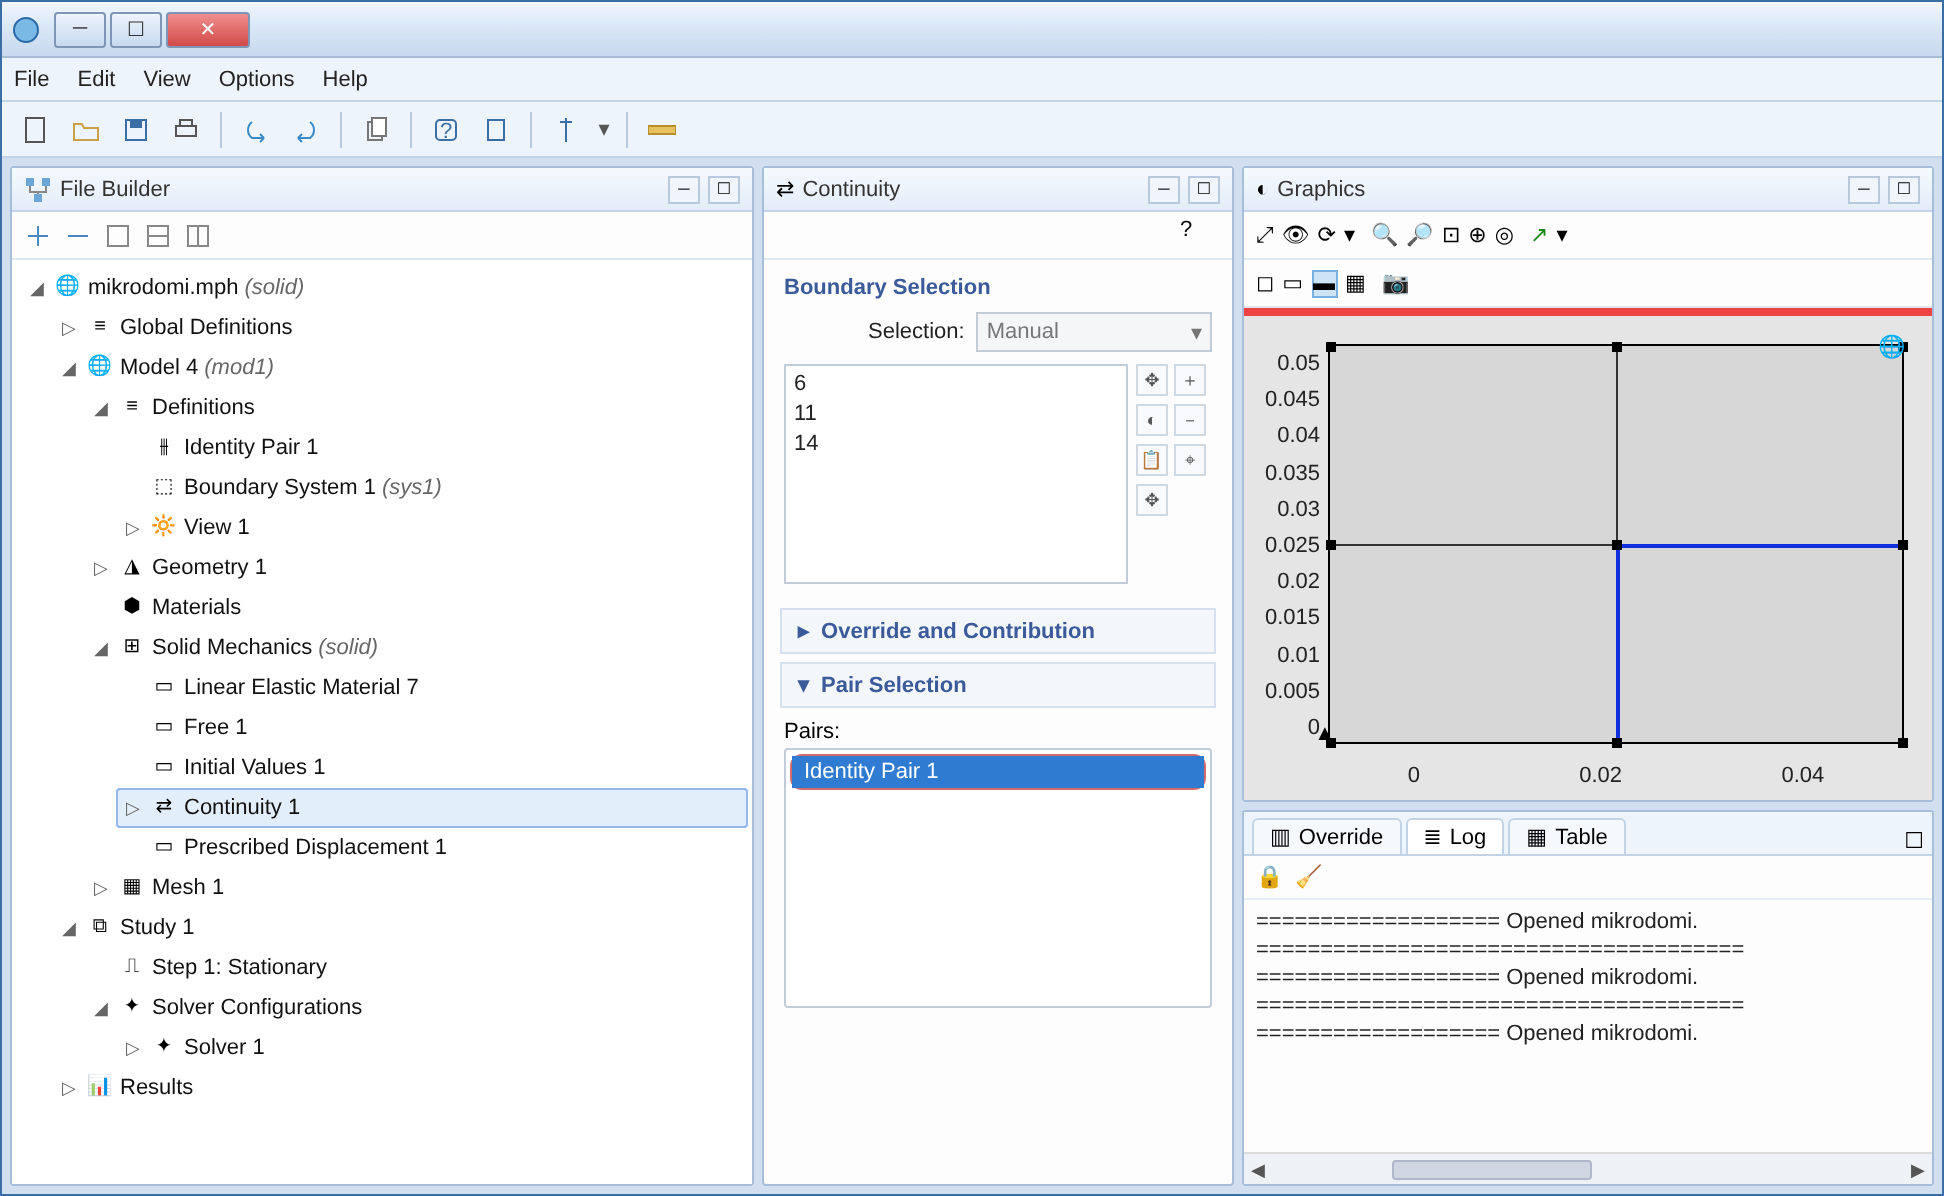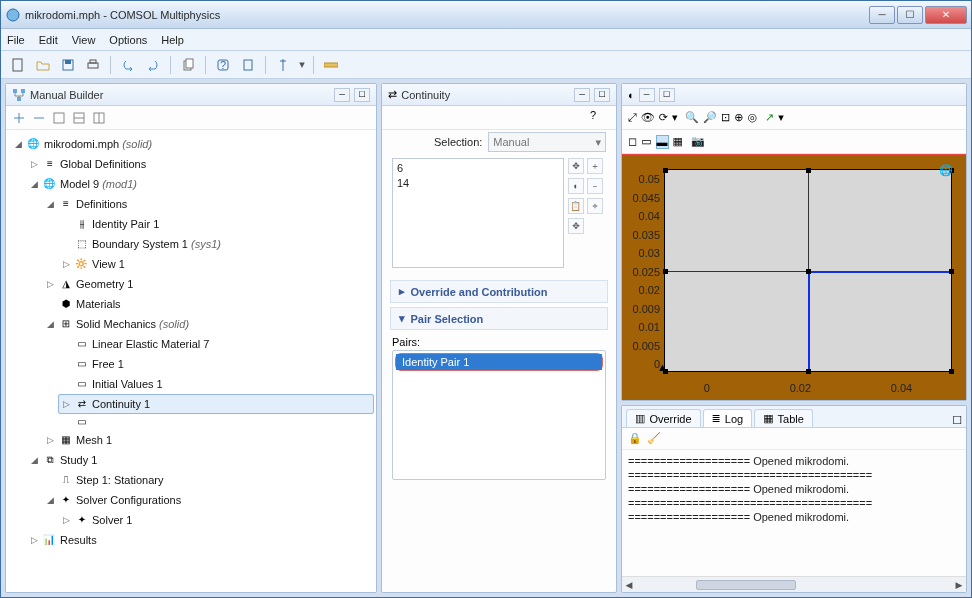--- a/index.html
+++ b/index.html
@@ -42,21 +42,21 @@
 .dropdown { flex:1; height:20px; border:1px solid #c2ccd8; background:#f5f6f7; color:#777; padding:0 4px; display:flex; align-items:center; justify-content:space-between; }
 .listbox { border:1px solid #c2ccd8; background:#fff; height:110px; padding:2px 4px; color:#222; line-height:15px; overflow:auto; flex:1; }
 .list-wrap { display:flex; gap:4px; }
 .list-btns { display:flex; flex-direction:column; gap:4px; width:38px; }
 .list-btns .row2 { display:flex; gap:3px; }
 .list-btns .mini { width:16px; height:16px; border:1px solid #d0d8e2; background:#f8fafd; display:flex; align-items:center; justify-content:center; font-size:9px; color:#555; }
 .pairs-box { border:1px solid #c2ccd8; background:#fff; height:130px; margin-top:2px; border-radius:2px; overflow:hidden; }
 .pairs-box .highlight-ring { border:1px solid #d46a6a; border-radius:6px; margin:2px; }
 .pairs-box .item { background:#2f7bd1; color:#fff; padding:2px 6px; }
 .right-stack { display:flex; flex-direction:column; gap:4px; flex:1; }
-.plot-area { flex:1; display:flex; border-top:1px solid #ef4444; position:relative; background:#a16207; }
+.plot-area { flex:1; display:flex; border-top:4px solid #ef4444; position:relative; background:#e5e5e5; }
 .plot-yaxis { width:42px; display:flex; flex-direction:column; justify-content:space-between; align-items:flex-end; padding:18px 4px 30px 0; color:#222; font-size:10px; }
 .plot-canvas { flex:1; position:relative; margin:14px 14px 28px 0; border:1px solid #000; background:#d7d7d7; }
 .plot-canvas .gridv { position:absolute; top:0; bottom:0; width:1px; background:#333; }
 .plot-canvas .gridh { position:absolute; left:0; right:0; height:1px; background:#333; }
 .plot-canvas .bluev { position:absolute; width:2px; background:#1030e0; }
 .plot-canvas .blueh { position:absolute; height:2px; background:#1030e0; }
 .plot-canvas .pt { position:absolute; width:5px; height:5px; background:#000; transform:translate(-2px,-2px); }
 .plot-xaxis { position:absolute; bottom:6px; left:42px; right:14px; display:flex; justify-content:space-around; color:#222; font-size:10px; }
 .tabs { display:flex; height:22px; background:#eef4fb; border-bottom:1px solid #c2d3e8; align-items:flex-end; padding:0 4px; gap:2px; }
 .tabs .tab { padding:2px 8px; border:1px solid #c2d3e8; border-bottom:none; background:#f5f9fe; border-radius:3px 3px 0 0; display:flex; align-items:center; gap:4px; font-size:10px; }
@@ -74,21 +74,20 @@
 <body>
 
 <div class="window">
 
   <div class="titlebar">
     <span class="icon">
       <svg width="16" height="16">
           <circle cx="8" cy="8" r="6" fill="#7ab8e6" stroke="#2a6aa8"></circle>
         </svg>
     </span>
-    <span class="title">mikrodomi.mph - COMSOL Multiphysics</span>
     <div class="winbtns">
       <div class="winbtn">─</div>
       <div class="winbtn">☐</div>
       <div class="winbtn close">✕</div>
     </div>
   </div>
 
   <div class="menubar">
     <span>File</span>
     <span>Edit</span>
@@ -171,21 +170,21 @@
     <div class="panel left">
       <div class="panel-header">
         <span>
             <svg width="14" height="14">
               <rect x="1" y="1" width="4" height="4" fill="#6aa6d8"></rect>
               <rect x="9" y="1" width="4" height="4" fill="#6aa6d8"></rect>
               <rect x="5" y="9" width="4" height="4" fill="#6aa6d8"></rect>
               <path d="M3 5v3h8V5M7 8v1" stroke="#888" fill="none"></path>
             </svg>
           </span>
-        <span class="title">Manual Builder</span>
+        <span class="title">File Builder</span>
         <div class="hbtn">─</div>
         <div class="hbtn">☐</div>
       </div>
       <div class="panel-subtool">
         <span>
             <svg width="14" height="14">
               <path d="M2 7h10M7 2v10" stroke="#4a8ac0"></path>
             </svg>
           </span>
         <span>
@@ -225,21 +224,21 @@
                   <div class="row">
                     <span class="tw">▷</span>
                     <span class="ic">≡</span>
                     <span class="lbl">Global Definitions</span>
                   </div>
                 </li>
               <li>
                   <div class="row">
                     <span class="tw">◢</span>
                     <span class="ic">🌐</span>
-                    <span class="lbl">Model 9</span> 
+                    <span class="lbl">Model 4</span> 
                     <span class="ann">(mod1)</span>
                   </div>
                 <ul>
                   <li>
                       <div class="row">
                         <span class="tw">◢</span>
                         <span class="ic">≡</span>
                         <span class="lbl">Definitions</span>
                       </div>
                     <ul>
@@ -314,20 +313,21 @@
                           <div class="row sel">
                             <span class="tw">▷</span>
                             <span class="ic">⇄</span>
                             <span class="lbl">Continuity 1</span>
                           </div>
                         </li>
                       <li>
                           <div class="row">
                             <span class="tw"></span>
                             <span class="ic">▭</span>
+                            <span class="lbl">Prescribed Displacement 1</span>
                           </div>
                         </li>
                     </ul>
                   </li>
                   <li>
                       <div class="row">
                         <span class="tw">▷</span>
                         <span class="ic">▦</span>
                         <span class="lbl">Mesh 1</span>
                       </div>
@@ -383,31 +383,33 @@
       <div class="panel-header">
         <span>⇄</span>
         <span class="title">Continuity</span>
         <div class="hbtn">─</div>
         <div class="hbtn">☐</div>
       </div>
       <div class="panel-subtool" style="justify-content:flex-end;">
         <div class="hbtn" style="width:20px;height:18px;">?</div>
       </div>
       <div style="flex:1;overflow:auto;">
+        <div class="section-title">Boundary Selection</div>
         <div class="section-body">
           <div class="field-row">
             <label>Selection:</label>
             <div class="dropdown">
               <span>Manual</span>
                 <span>▾</span>
             </div>
           </div>
           <div class="list-wrap">
             <div class="listbox">
               <div>6</div>
+              <div>11</div>
               <div>14</div>
             </div>
             <div class="list-btns">
               <div class="row2">
                   <div class="mini">✥</div>
                   <div class="mini">＋</div>
                 </div>
               <div class="row2">
                   <div class="mini">◐</div>
                   <div class="mini">－</div>
@@ -438,20 +440,21 @@
             </div>
           </div>
         </div>
       </div>
     </div>
 
     <div class="right-stack">
       <div class="panel" style="flex:1.7;">
         <div class="panel-header">
           <span>◐</span>
+          <span class="title">Graphics</span>
           <div class="hbtn">─</div>
           <div class="hbtn">☐</div>
         </div>
         <div class="panel-subtool" style="gap:4px;">
           <span class="btn">⤢</span>
           <span class="btn">👁</span>
           <span class="btn">⟳</span>
           <span class="btn">▾</span>
           <span class="sep"></span>
           <span class="btn">🔍</span>
@@ -473,21 +476,21 @@
         </div>
         <div class="plot-area">
           <div class="plot-yaxis">
             <span>0.05</span>
               <span>0.045</span>
               <span>0.04</span>
               <span>0.035</span>
               <span>0.03</span>
               <span>0.025</span>
               <span>0.02</span>
-              <span>0.009</span>
+              <span>0.015</span>
               <span>0.01</span>
               <span>0.005</span>
               <span>0</span>
           </div>
           <div class="plot-canvas">
             <div class="gridv" style="left:50%;"></div>
             <div class="gridh" style="top:50%;"></div>
             <div class="bluev" style="left:50%;top:50%;bottom:0;"></div>
             <div class="blueh" style="top:50%;left:50%;right:0;"></div>
             <div class="pt" style="left:0;top:0;"></div>

